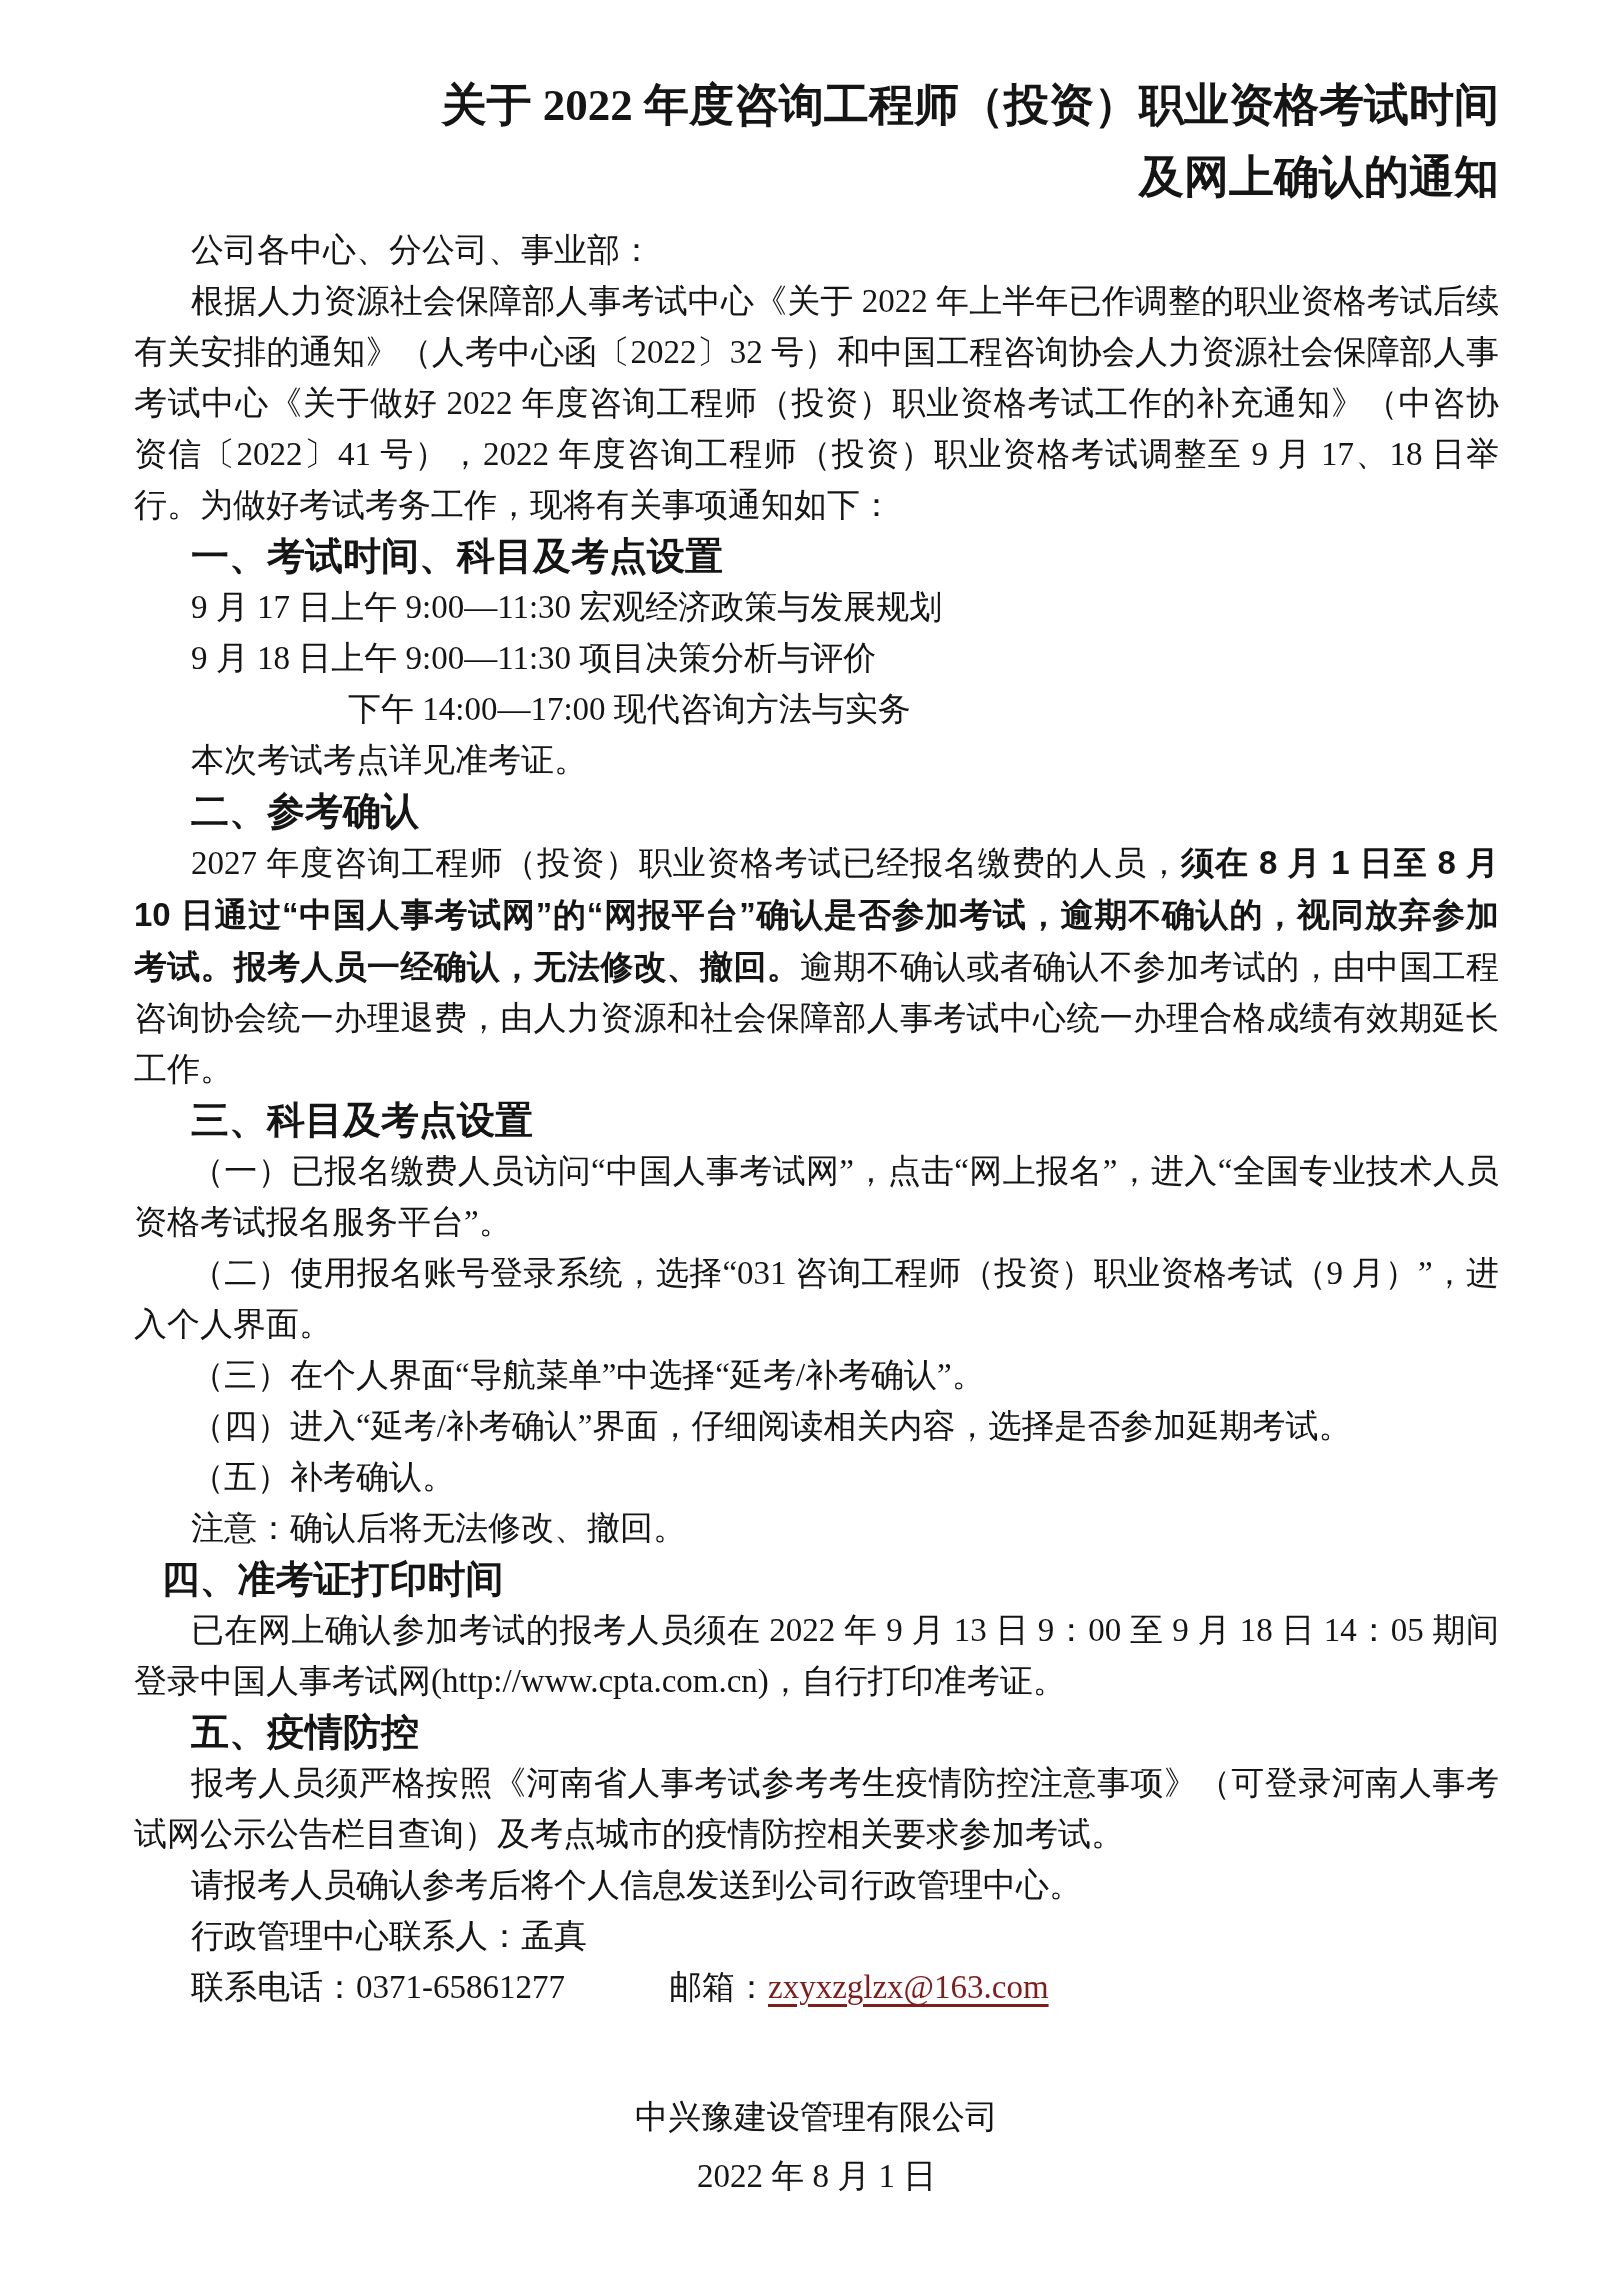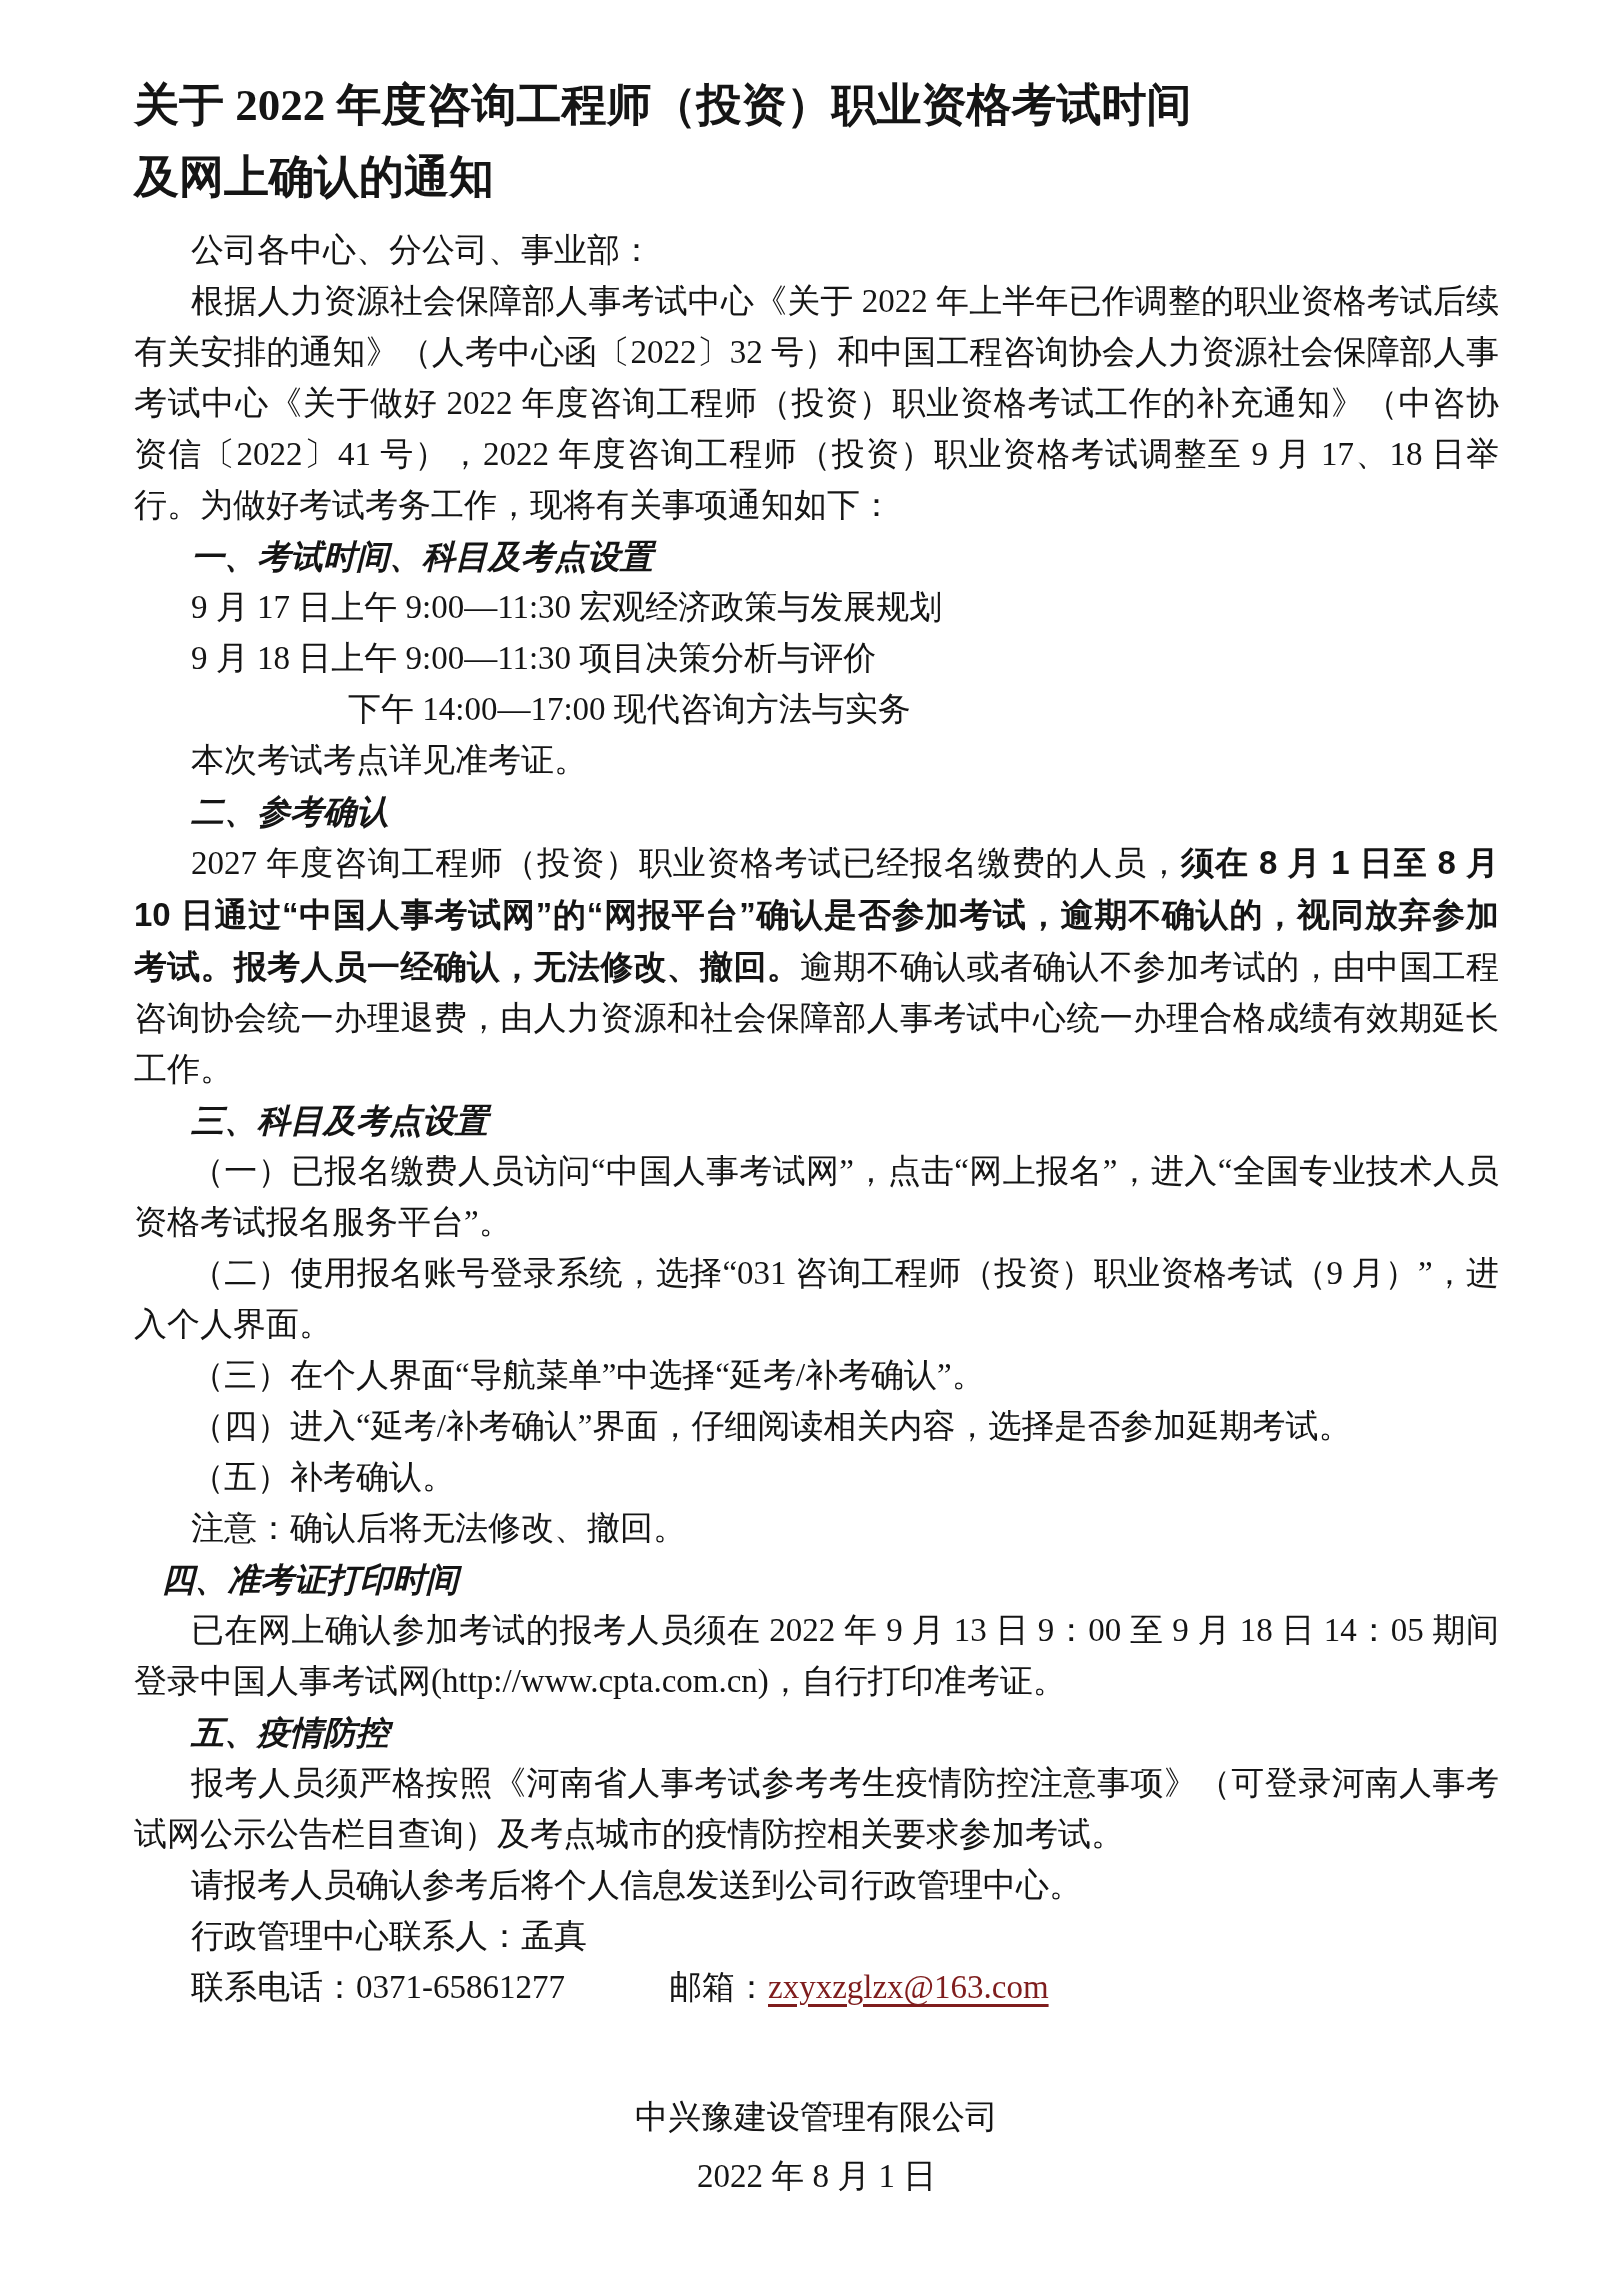--- a/index.html
+++ b/index.html
@@ -11,40 +11,39 @@
     color: #151515;
     overflow: hidden;
     font-family: "Liberation Serif", "DejaVu Serif", serif;
   }
   .page {
     width: 1621px;
     height: 2293px;
     padding: 69px 122px 0 134px;
   }
   .doc-title {
-    text-align: left;
+    text-align: right;
     font-size: 45px;
     line-height: 72px;
     font-weight: bold;
     font-family: "Liberation Serif", "DejaVu Serif", serif;
   }
   .doc-title .title-line { display: block; }
   .body-text {
     margin-top: 11.8px;
     font-size: 33px;
     line-height: 51px;
     text-align: justify;
   }
   .para { text-indent: 57px; }
   .heading {
-    font-size: 33px;
+    font-size: 38px;
     font-weight: bold;
     text-indent: 57px;
     font-family: "Liberation Sans", "DejaVu Sans", sans-serif;
-    font-style: italic;
   }
   .heading.small-indent { text-indent: 27.4px; }
   .sched-date { padding-left: 57px; }
   .sched-time { padding-left: 214px; }
   .bold-run {
     font-weight: bold;
     font-family: "Liberation Sans", "DejaVu Sans", sans-serif;
   }
   .contact-row { text-indent: 57px; }
   .email-part { margin-left: 104px; }

